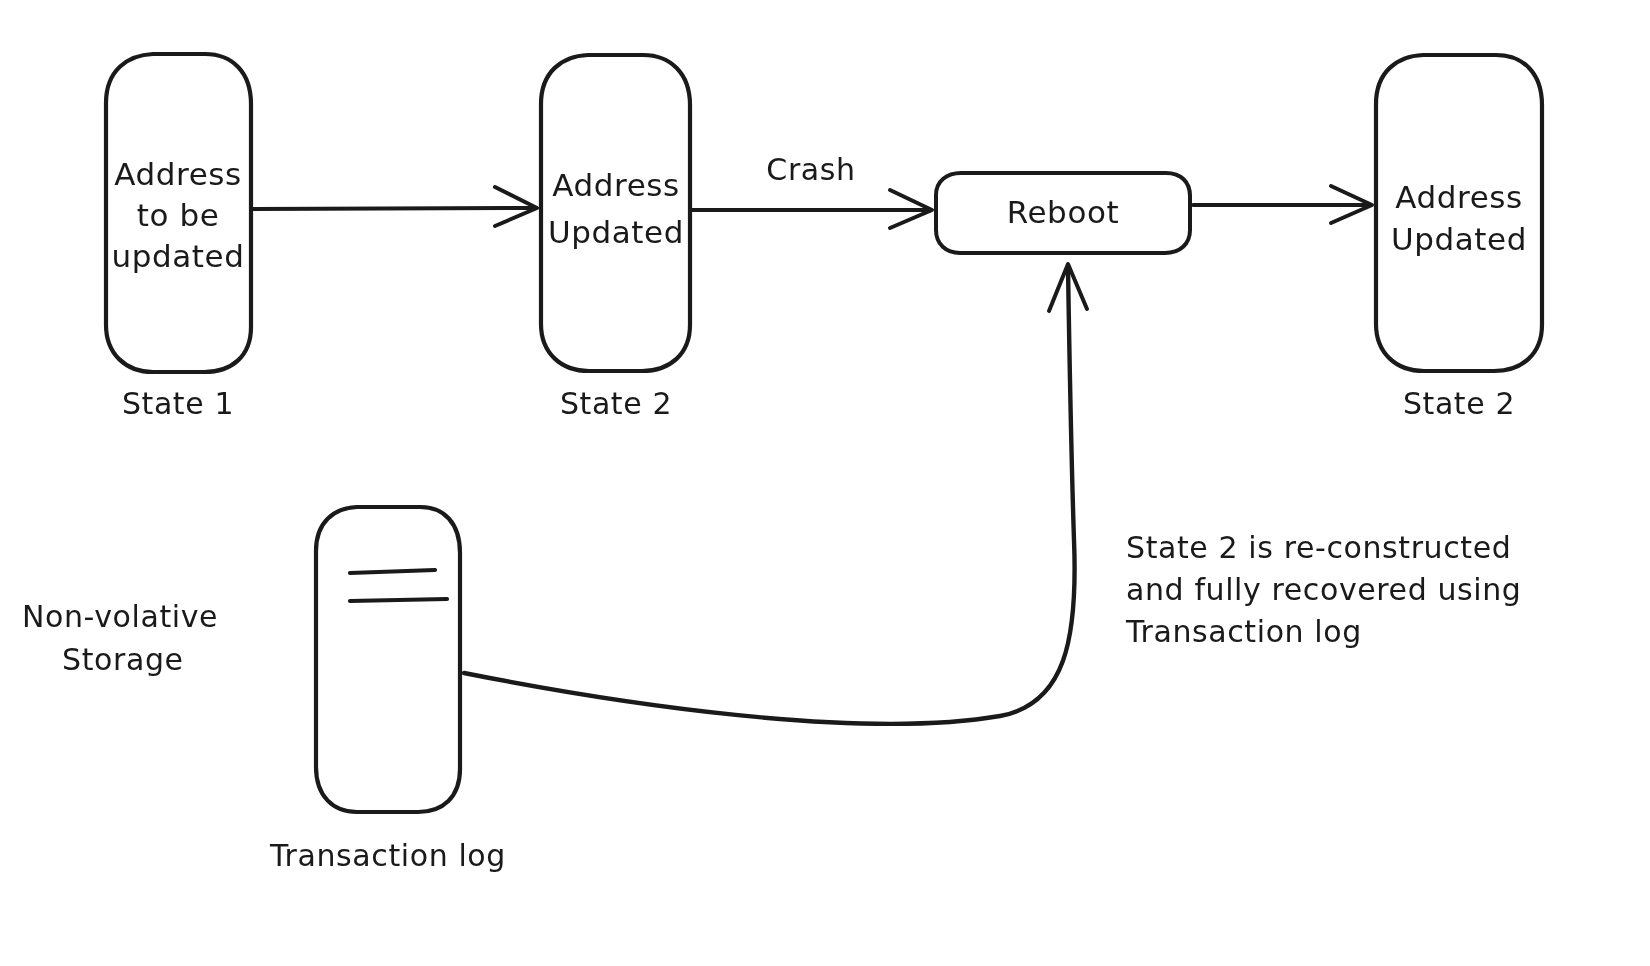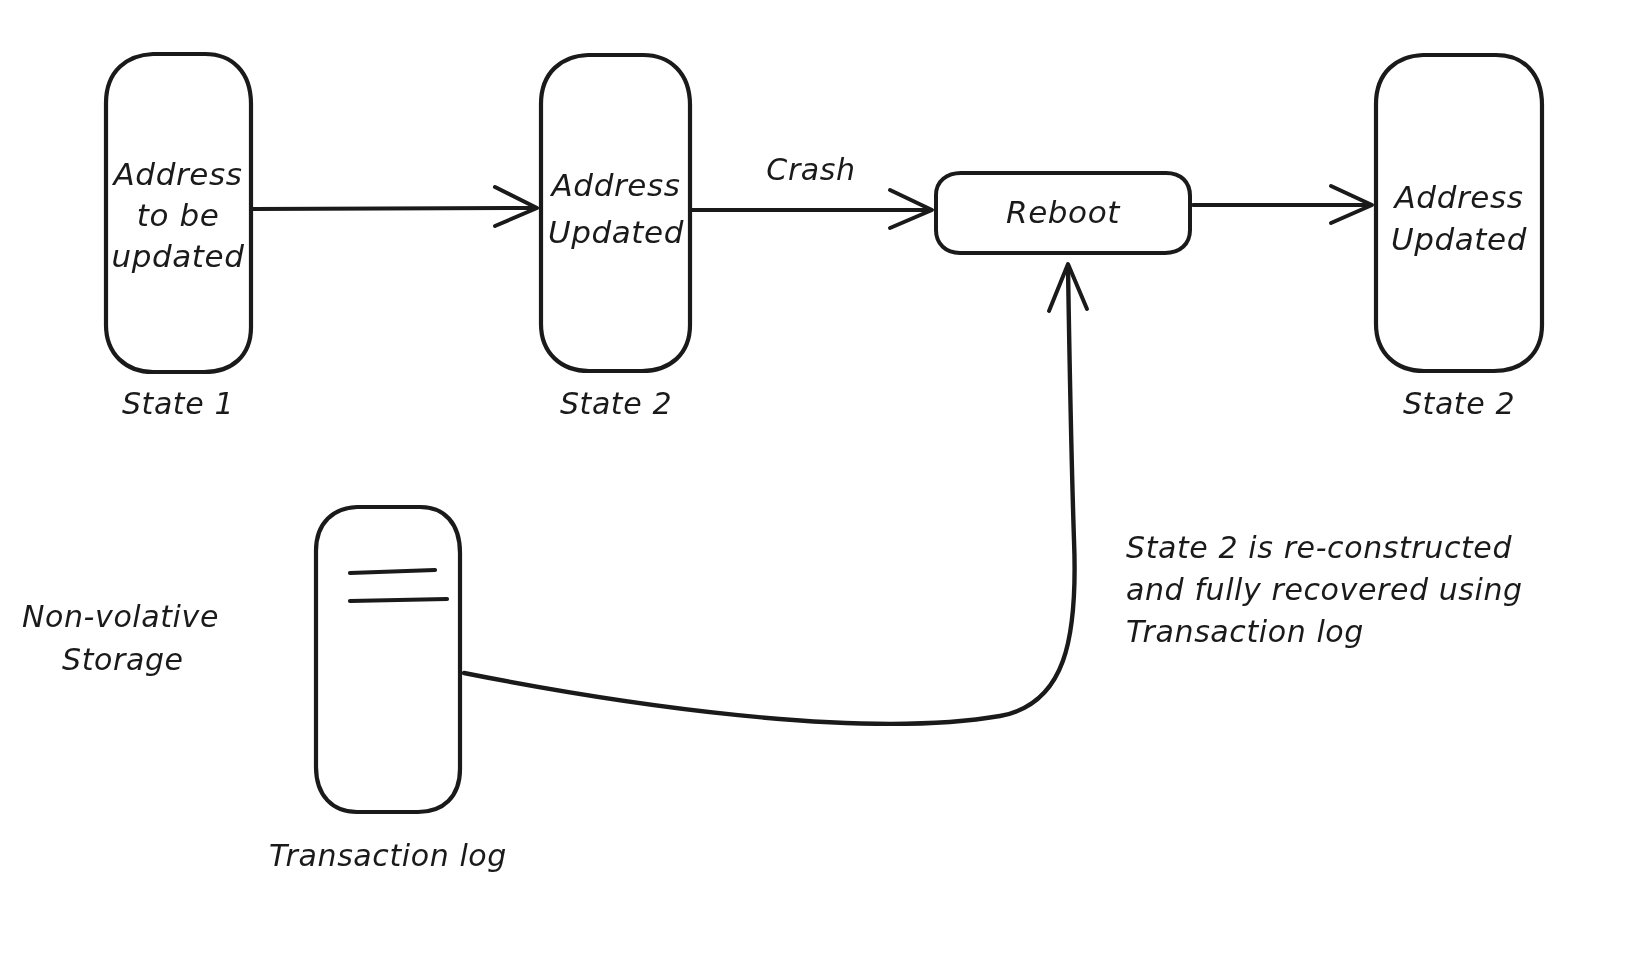--- a/index.html
+++ b/index.html
@@ -13,21 +13,20 @@
     height: 966px;
     position: relative;
     overflow: hidden;
     font-family: "DejaVu Sans", sans-serif;
   }
   #diagram-root {
     position: absolute;
     inset: 0;
     width: 1650px;
     height: 966px;
-    font-style: italic;
   }
   svg.diagram {
     display: block;
     width: 1650px;
     height: 966px;
   }
   .node-shape {
     fill: #ffffff;
     stroke: #1a1a1a;
     stroke-width: 4.2;

